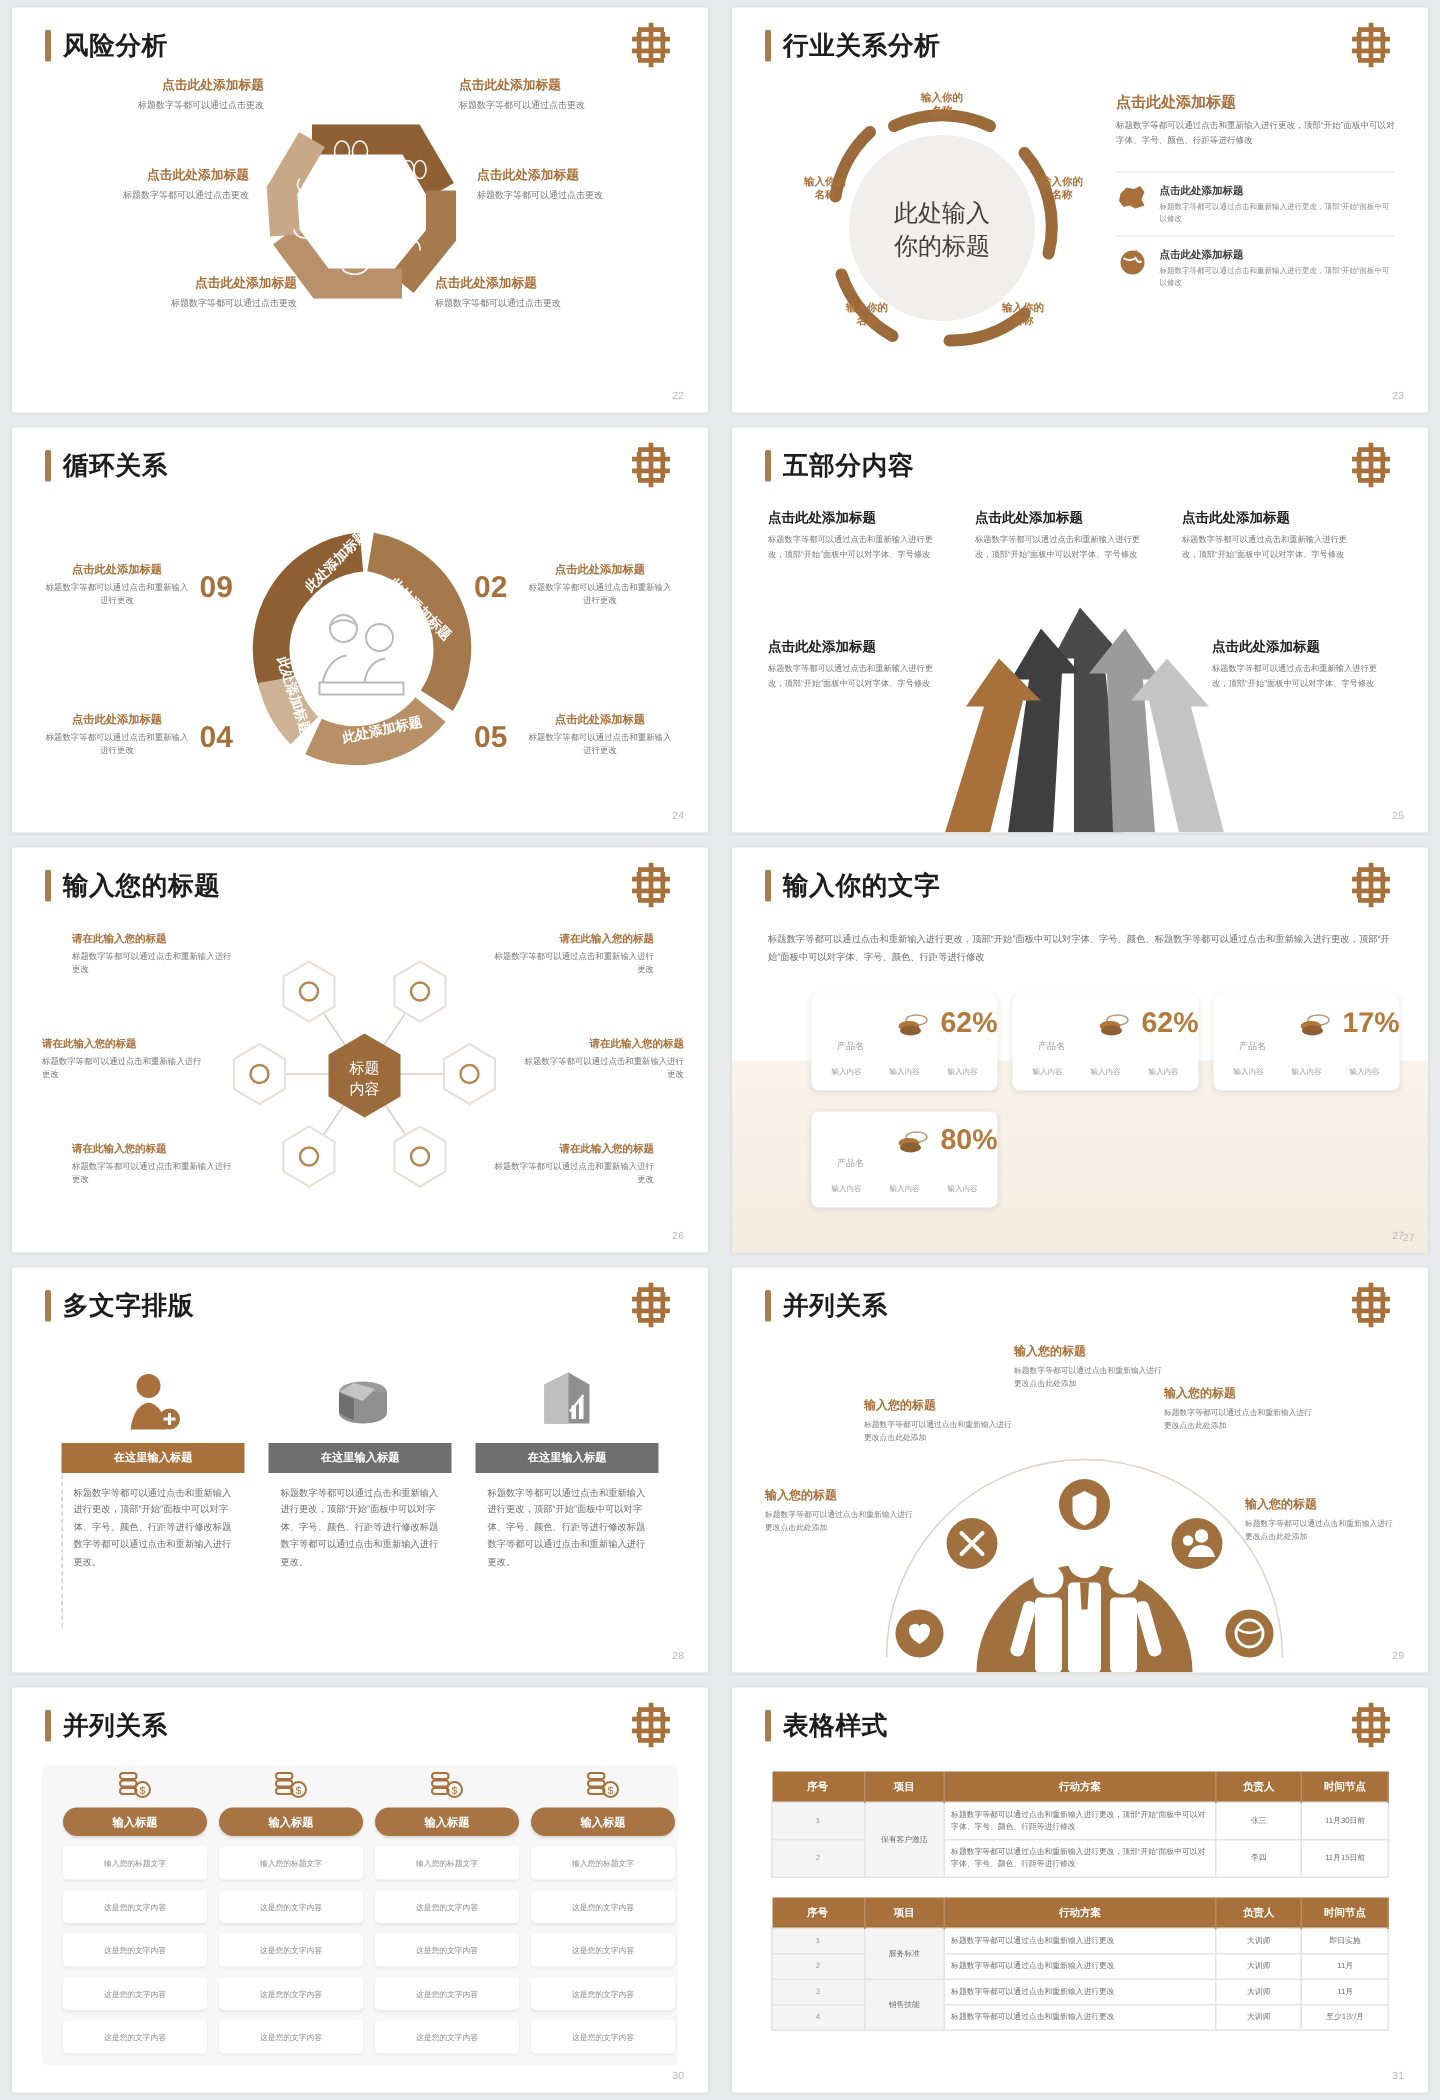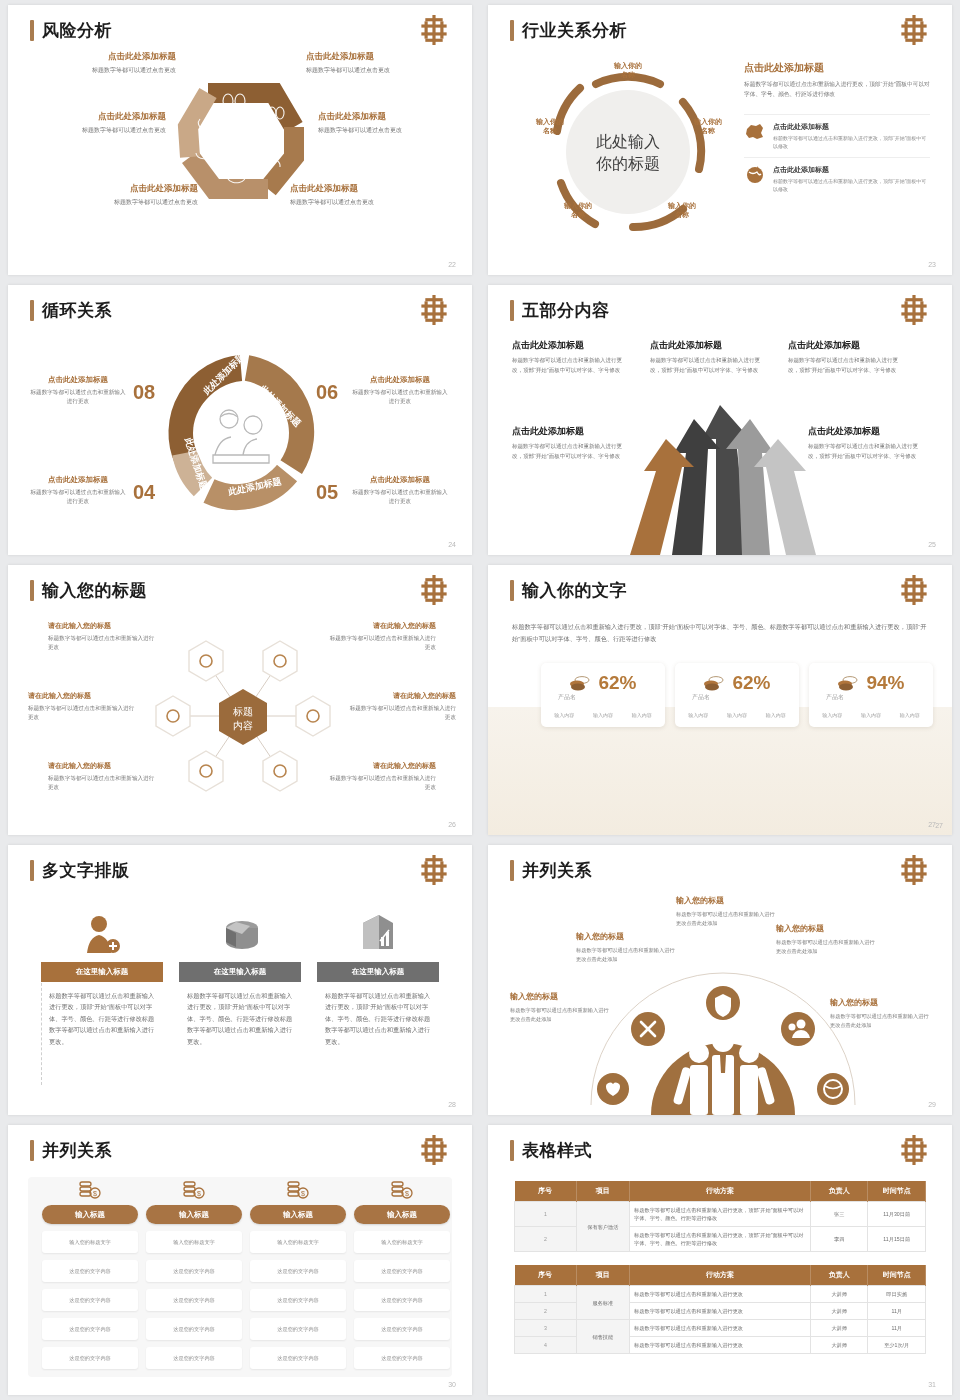--- a/index.html
+++ b/index.html
@@ -60,21 +60,21 @@
 
   
   .hex-txt { position: absolute; width: 110px; }
   .hex-txt .h { font-size: 7px; font-weight: bold; color: #a8713c; margin-bottom: 3px; }
   .hex-txt .p { font-size: 5.6px; color: #777; line-height: 1.6; }
 
   
   .s27-lead { position: absolute; left: 24px; top: 56px; width: 418px; font-size: 6.2px; color: #6d6d6d; line-height: 1.9; }
   .card-grid { position: absolute; left: 53px; top: 98px; display: grid; grid-template-columns: repeat(3,124px); grid-template-rows: 64px 64px; gap: 14px 10px; }
   .pcard { background: #fff; border-radius: 5px; box-shadow: 0 1px 4px rgba(120,100,80,.16); position: relative; }
-  .pcard .top { display: flex; align-items: center; justify-content: center; gap: 7px; padding-top: 9px; }
+  .pcard .top { display: flex; align-items: center; justify-content: flex-end; gap: 7px; padding-top: 9px; }
   .pcard .pct { font-size: 19px; font-weight: bold; color: #b57a3b; }
   .pcard .pname { font-size: 6px; color: #9a9a9a; position: absolute; left: 17px; top: 30px; }
   .pcard .row3 { display: flex; justify-content: space-around; position: absolute; bottom: 9px; left: 4px; right: 4px; }
   .pcard .row3 span { font-size: 5px; color: #9b9b9b; }
 
   
   .col3 { position: absolute; top: 62px; width: 122px; }
   .col3 .icon-wrap { height: 48px; display: flex; align-items: flex-end; justify-content: center; }
   .col3 .cap { height: 20px; display: flex; align-items: center; justify-content: center; color: #fff; font-size: 7.5px; font-weight: bold; margin-top: 7px; }
   .col3 .cap.a { background: #a8713c; }
@@ -274,22 +274,22 @@
           <path d="M52 100 q4 -16 16 -18 M80 100 q2 -14 14 -16 M50 100 h56 v8 h-56 z"></path>
         </g>
         <g font-size="9" fill="#fff" font-family="Liberation Sans, sans-serif" font-weight="bold">
           <text transform="translate(44,40) rotate(-45)">此处添加标题</text>
           <text transform="translate(96,34) rotate(45)">此处添加标题</text>
           <text transform="translate(66,140) rotate(-12)">此处添加标题</text>
           <text transform="translate(22,84) rotate(72)">此处添加标题</text>
         </g>
       </svg>
 
-      <div class="cyc-num" style="left:125px;top:96px;">08</div>
-      <div class="cyc-num" style="left:308px;top:96px;">06</div>
+      <div class="cyc-num" style="left:125px;top:96px;">09</div>
+      <div class="cyc-num" style="left:308px;top:96px;">02</div>
       <div class="cyc-num" style="left:308px;top:196px;">05</div>
       <div class="cyc-num" style="left:125px;top:196px;">04</div>
 
       <div class="cyc-txt" style="left:22px;top:90px;text-align:center;">
         <div class="h">点击此处添加标题</div>
         <div class="p">标题数字等都可以通过点击和重新输入进行更改</div>
       </div>
       <div class="cyc-txt" style="left:344px;top:90px;text-align:center;">
         <div class="h">点击此处添加标题</div>
         <div class="p">标题数字等都可以通过点击和重新输入进行更改</div>
@@ -485,21 +485,37 @@
             <span>输入内容</span>
           </div>
         </div>
         <div class="pcard">
           <div class="top">
             <svg width="22" height="16" viewBox="0 0 22 16">
               <ellipse cx="13" cy="5" rx="7" ry="3.4" fill="#fff" stroke="#b59a77" stroke-width="1"></ellipse>
               <ellipse cx="8" cy="9" rx="7" ry="3.4" fill="#b0753c"></ellipse>
               <ellipse cx="9" cy="12" rx="7" ry="3.4" fill="#8d5f33"></ellipse>
             </svg>
-            <span class="pct">94%</span>
+            <span class="pct">17%</span>
+          </div>
+          <div class="pname">产品名</div>
+          <div class="row3">
+            <span>输入内容</span>
+            <span>输入内容</span>
+            <span>输入内容</span>
+          </div>
+        </div>
+        <div class="pcard">
+          <div class="top">
+            <svg width="22" height="16" viewBox="0 0 22 16">
+              <ellipse cx="13" cy="5" rx="7" ry="3.4" fill="#fff" stroke="#b59a77" stroke-width="1"></ellipse>
+              <ellipse cx="8" cy="9" rx="7" ry="3.4" fill="#b0753c"></ellipse>
+              <ellipse cx="9" cy="12" rx="7" ry="3.4" fill="#8d5f33"></ellipse>
+            </svg>
+            <span class="pct">80%</span>
           </div>
           <div class="pname">产品名</div>
           <div class="row3">
             <span>输入内容</span>
             <span>输入内容</span>
             <span>输入内容</span>
           </div>
         </div>
       </div>
       <div class="pagenum">27</div>

